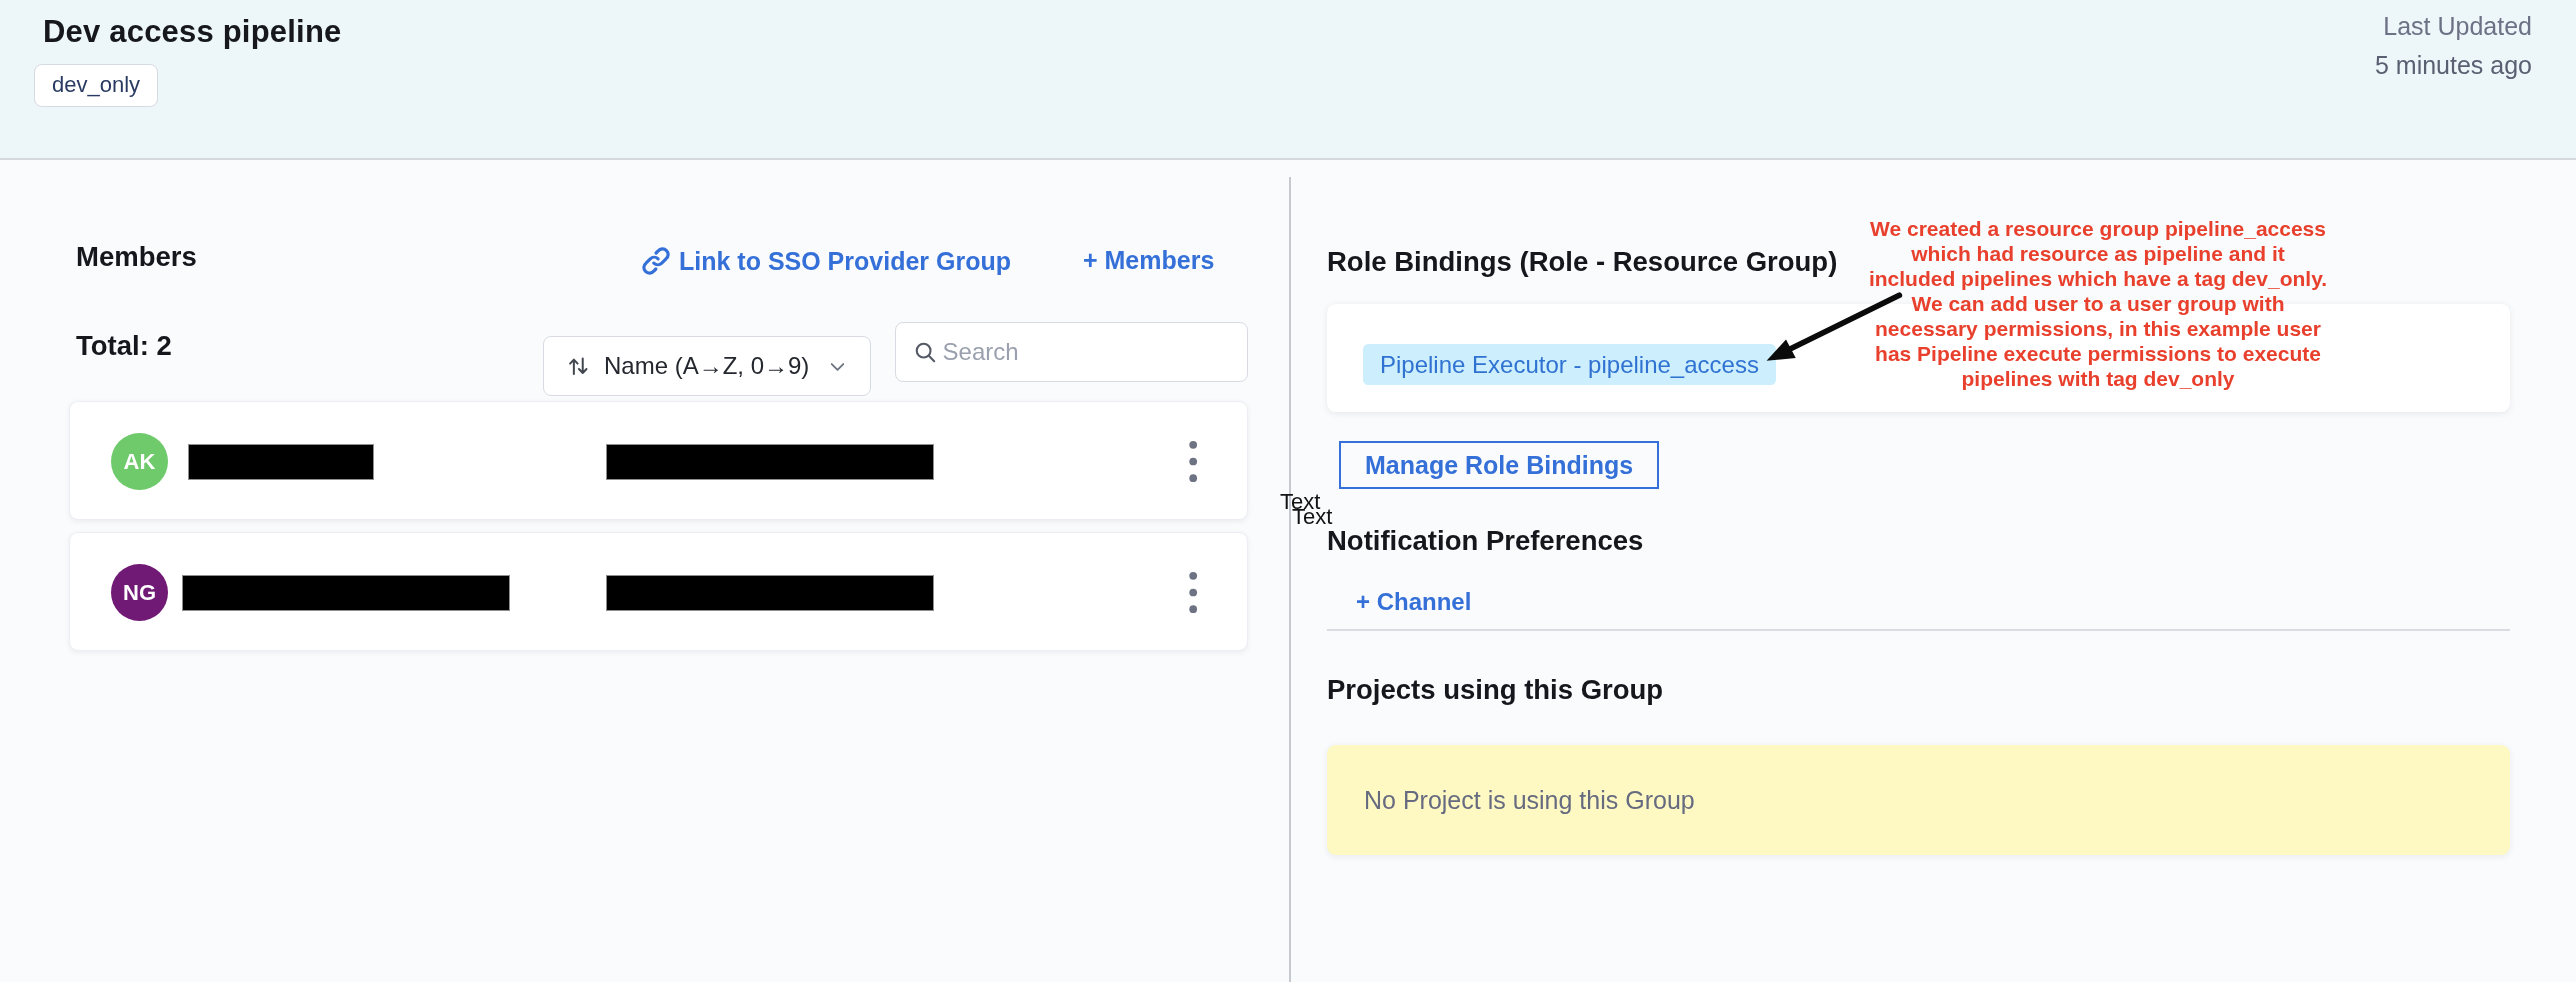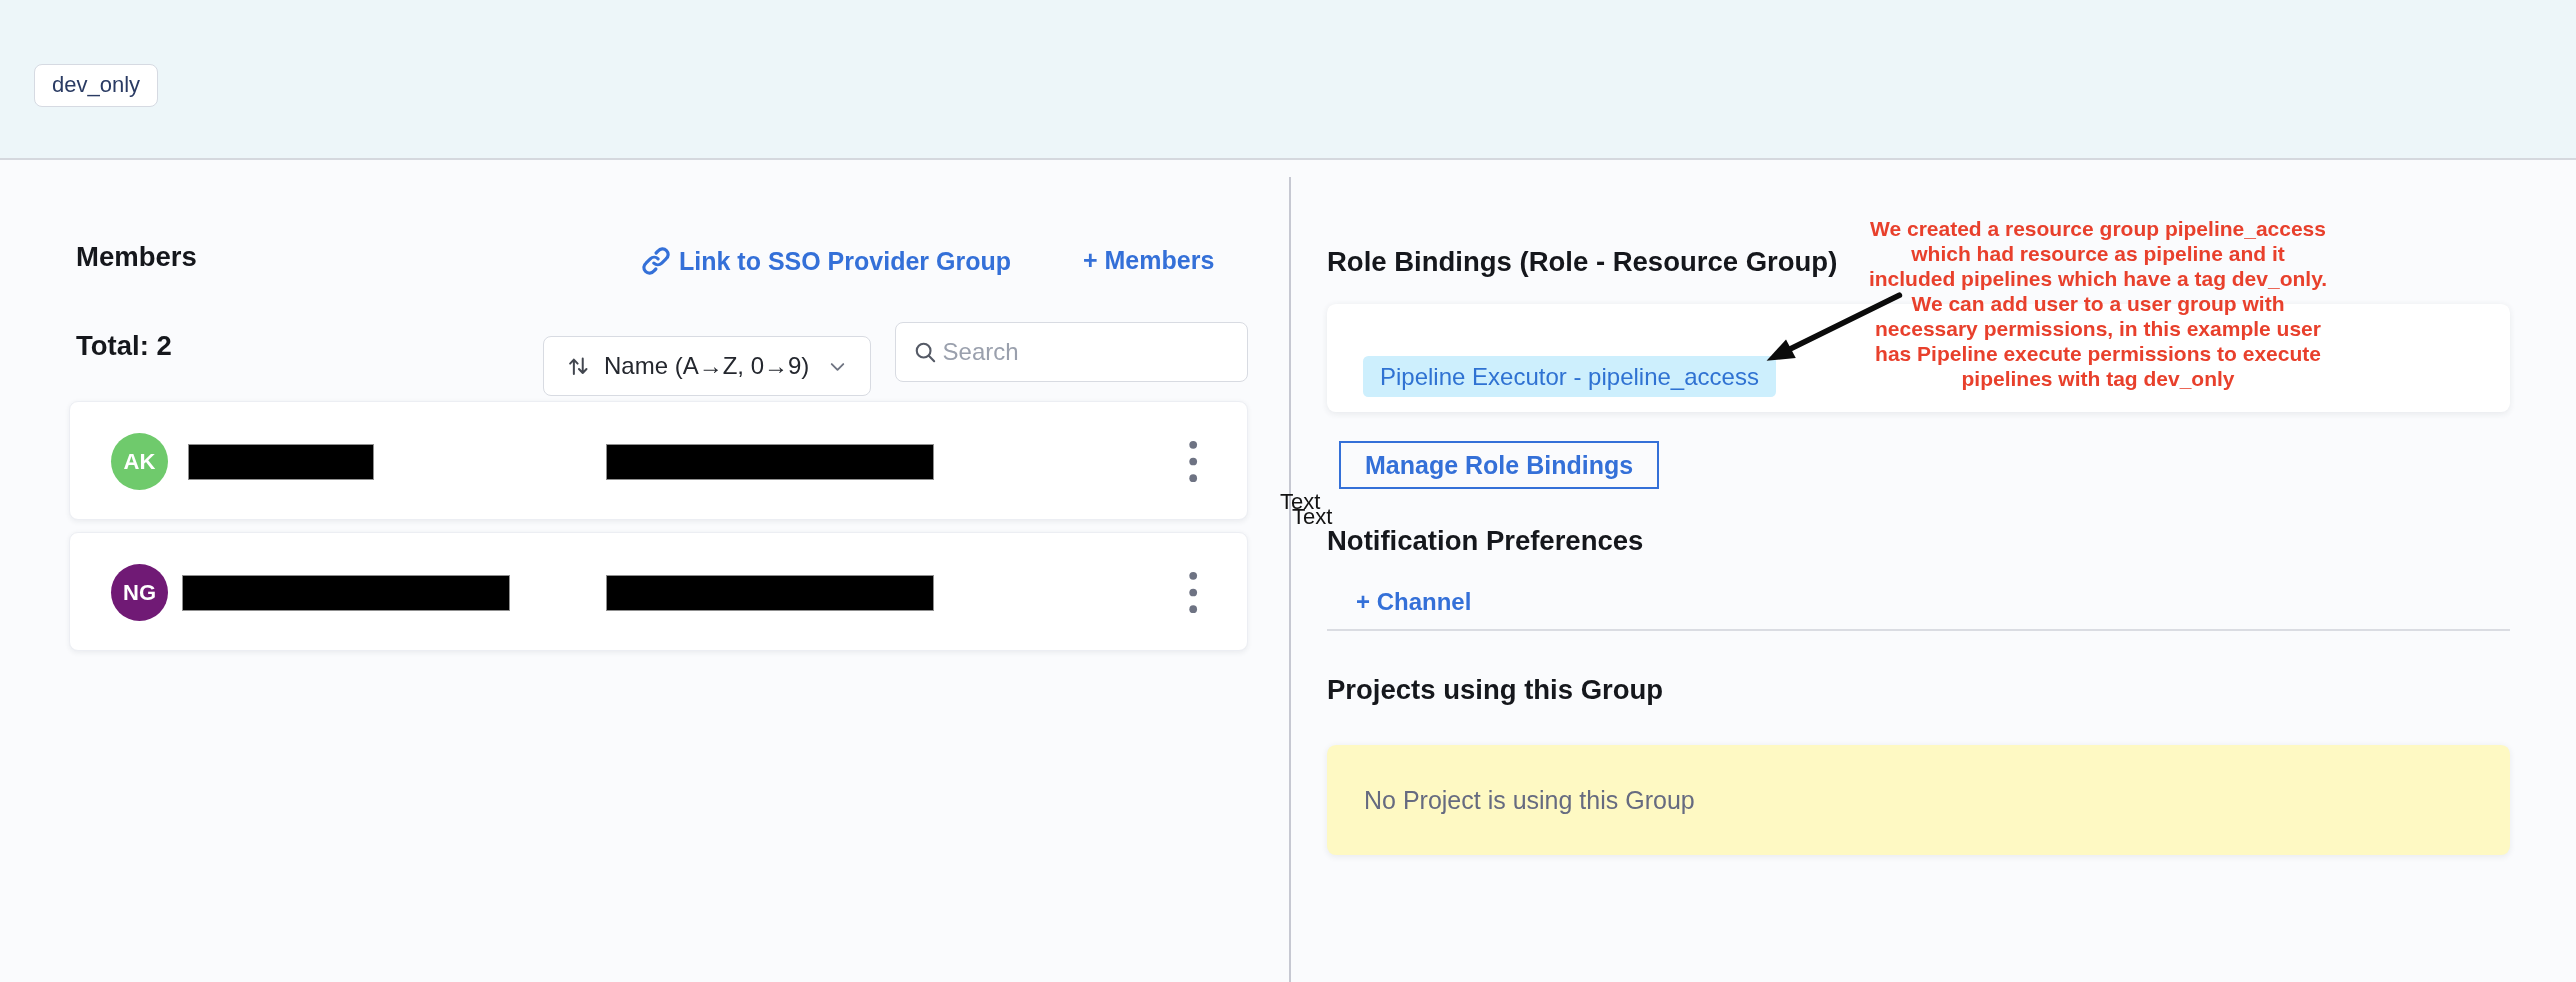--- a/index.html
+++ b/index.html
@@ -77,21 +77,21 @@
     display:flex; align-items:center; justify-content:center; cursor:pointer; background:none; border:none;
   }
 
   
   .rb-title        { position:absolute; left:1327px; top:246px; }
   .rb-card {
     position:absolute; left:1327px; top:304px; width:1183px; height:108px;
     background:#fff; border-radius:8.9px; box-shadow:0 1.8px 6.2px rgba(40,50,70,.09);
   }
   .rb-chip {
-    position:absolute; left:36px; top:52px; height:41px; line-height:41px;
+    position:absolute; left:36px; top:40px; height:41px; line-height:41px;
     padding:0 17px; background:#cdeffd; border-radius:5.3px;
     font-size:24px; color:#2f72d2; white-space:nowrap;
   }
   .annotation-text {
     position:absolute; left:1842px; top:216px; width:512px;
     font-size:21px; font-weight:700; color:#e8402c; text-align:center;
     line-height:25px; white-space:pre-line; z-index:5;
   }
   .annotation-arrow { position:absolute; left:1740px; top:279px; z-index:4; }
 
@@ -117,21 +117,26 @@
     display:flex; align-items:center; padding:0 37px;
   }
   .empty-message { font-size:25px; color:#666b80; }
 
   .icon-svg { display:block; }
 </style>
 </head>
 <body>
 
 <div class="top-header">
+  <div class="page-title">Dev access pipeline</div>
   <div class="group-tag">dev_only</div>
+  <div class="last-updated">
+    <div class="lu-label">Last Updated</div>
+    <div class="lu-value">5 minutes ago</div>
+  </div>
 </div>
 
 <div class="v-divider"></div>
 
 <div class="section-title members-title">Members</div>
 
 <div class="sso-link">
   <span>
     <svg class="icon-svg" width="32" height="32" viewBox="0 0 24 24">
       <path d="M10.4 13.6a4.2 4.2 0 0 0 5.9 0l3.2-3.2a4.2 4.2 0 1 0-5.9-5.9l-1.5 1.5" fill="none" stroke="#3470d8" stroke-width="2.4" stroke-linecap="round"></path>

